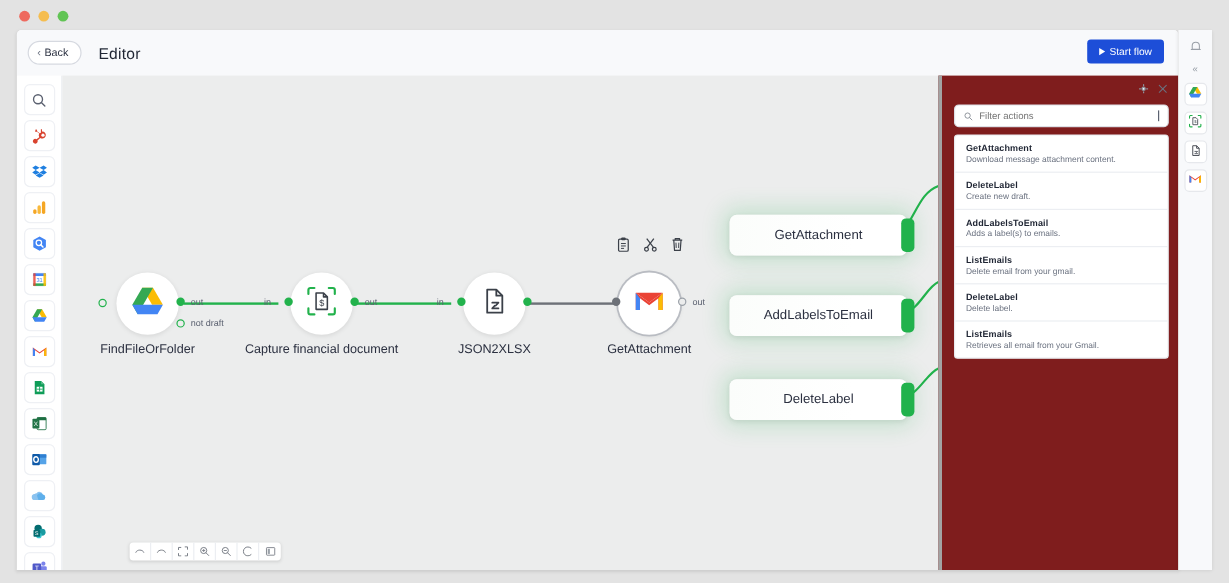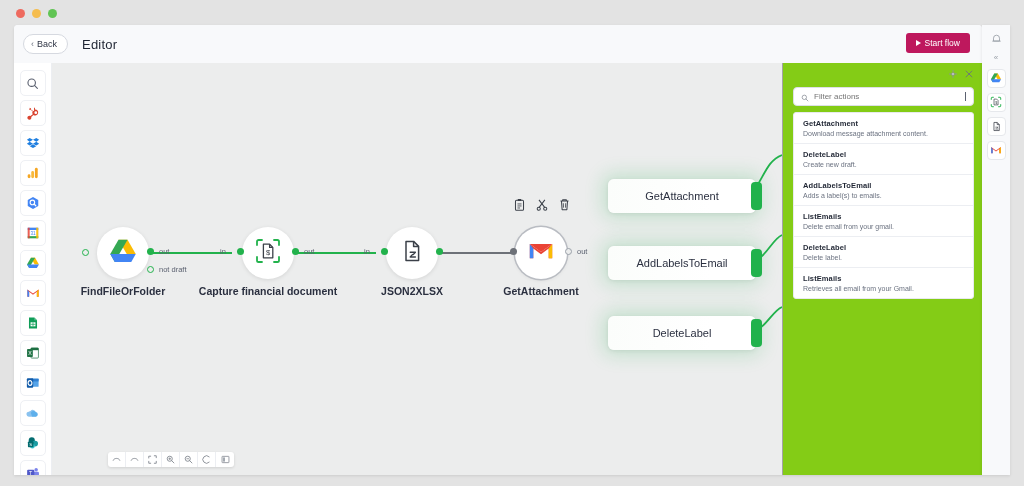--- a/index.html
+++ b/index.html
@@ -39,21 +39,21 @@
     font-size: 9px; color: #2f3545; cursor: pointer; font-weight: 500;
   }
   .back-chev { font-size: 9px; color: #6b7280; line-height: 1; }
   .editor-title {
     margin-left: 14px; font-size: 13px; font-weight: normal; color: #1f2533;
     letter-spacing: .2px;
   }
   .start-flow {
     position: absolute; right: 12px; top: 8px;
     height: 20px; padding: 0 10px; border-radius: 3px;
-    background: #be185d; color: #fff; font-size: 8.5px;
+    background: #1d4ed8; color: #fff; font-size: 8.5px;
     display: flex; align-items: center; gap: 4px; cursor: pointer;
     border: none;
   }
   .play-ico { width: 0; height: 0; border-left: 5px solid #fff;
               border-top: 3.5px solid transparent; border-bottom: 3.5px solid transparent; }
 
   .expand-mark {
     position: absolute; left: 50px; top: 38px;
     font-size: 7px; color: #9aa1ad; letter-spacing: -1px;
   }
@@ -83,21 +83,21 @@
   .node { position: absolute; width: 52px; height: 52px; }
   .node-circle {
     width: 52px; height: 52px; border-radius: 50%;
     background: #fff; box-shadow: 0 1px 4px rgba(0,0,0,.10);
     display: flex; align-items: center; justify-content: center;
     cursor: pointer;
   }
   .node-circle.selected { box-shadow: 0 0 0 1.5px #b9bcc2, 0 1px 4px rgba(0,0,0,.10); }
   .node-label {
     position: absolute; top: 58px; left: 50%; transform: translateX(-50%);
-    white-space: nowrap; font-size: 10.5px; color: #2b3040; font-weight: 700;
+    white-space: nowrap; font-size: 10.5px; color: #2b3040; font-weight: 400;
   }
   .port {
     position: absolute; width: 7px; height: 7px; border-radius: 50%;
   }
   .port.filled-g { background: #22b24c; }
   .port.hollow-g { background: #eceded; border: 1.5px solid #22b24c; }
   .port.filled-d { background: #6d7178; }
   .port.hollow-d { background: #eceded; border: 1.5px solid #9aa0a8; }
   .port-label {
     position: absolute; font-size: 7.5px; color: #5b6170; white-space: nowrap;
@@ -134,21 +134,21 @@
   }
   .bb-btn {
     width: 18px; height: 15px; display: flex; align-items: center; justify-content: center;
     border-right: 1px solid #eceef2; cursor: pointer;
   }
   .bb-btn:last-child { border-right: none; }
 
   
   .panel {
     position: absolute; left: 768px; top: 38px; width: 200px; height: 412px;
-    background: #84cc16; border-left: 1px solid #a3a3a3;
+    background: #7f1d1d; border-left: 3px solid #a3a3a3;
   }
   .panel-head {
     height: 22px; display: flex; align-items: center; justify-content: flex-end;
     gap: 8px; padding-right: 9px;
   }
   .panel-ico { cursor: pointer; display: flex; }
   .filter-box {
     margin: 2px 8px 0 10px; height: 19px;
     border: 1px solid #dde0e6; border-radius: 4px; background: #fff;
     display: flex; align-items: center; gap: 5px; padding: 0 7px;

